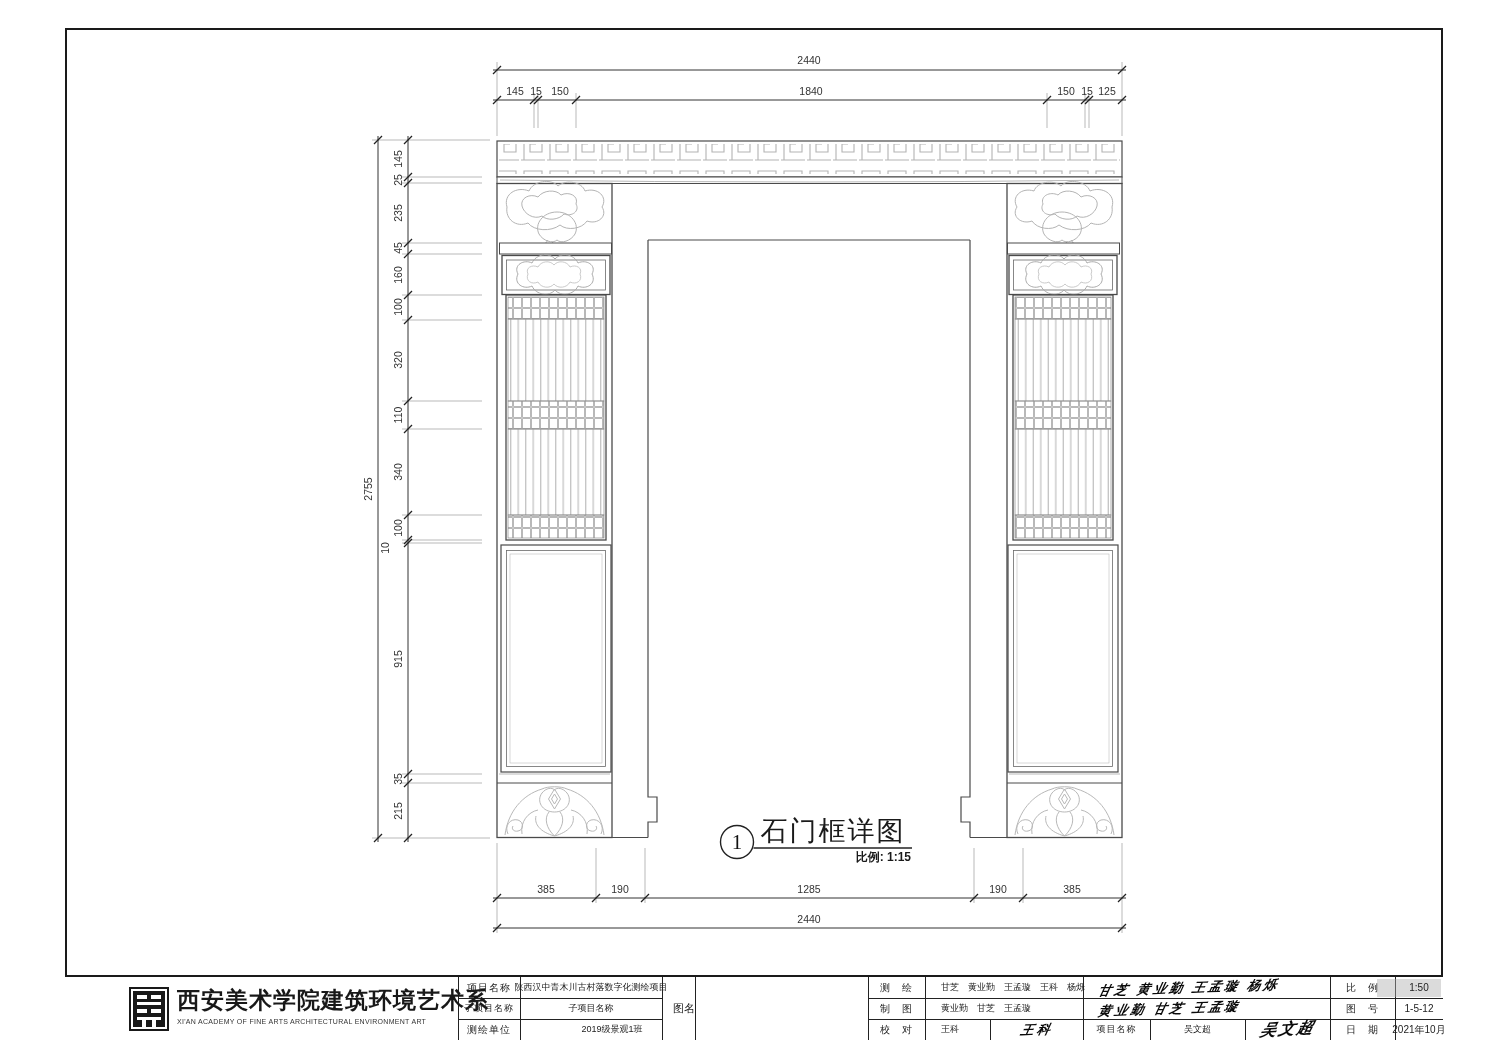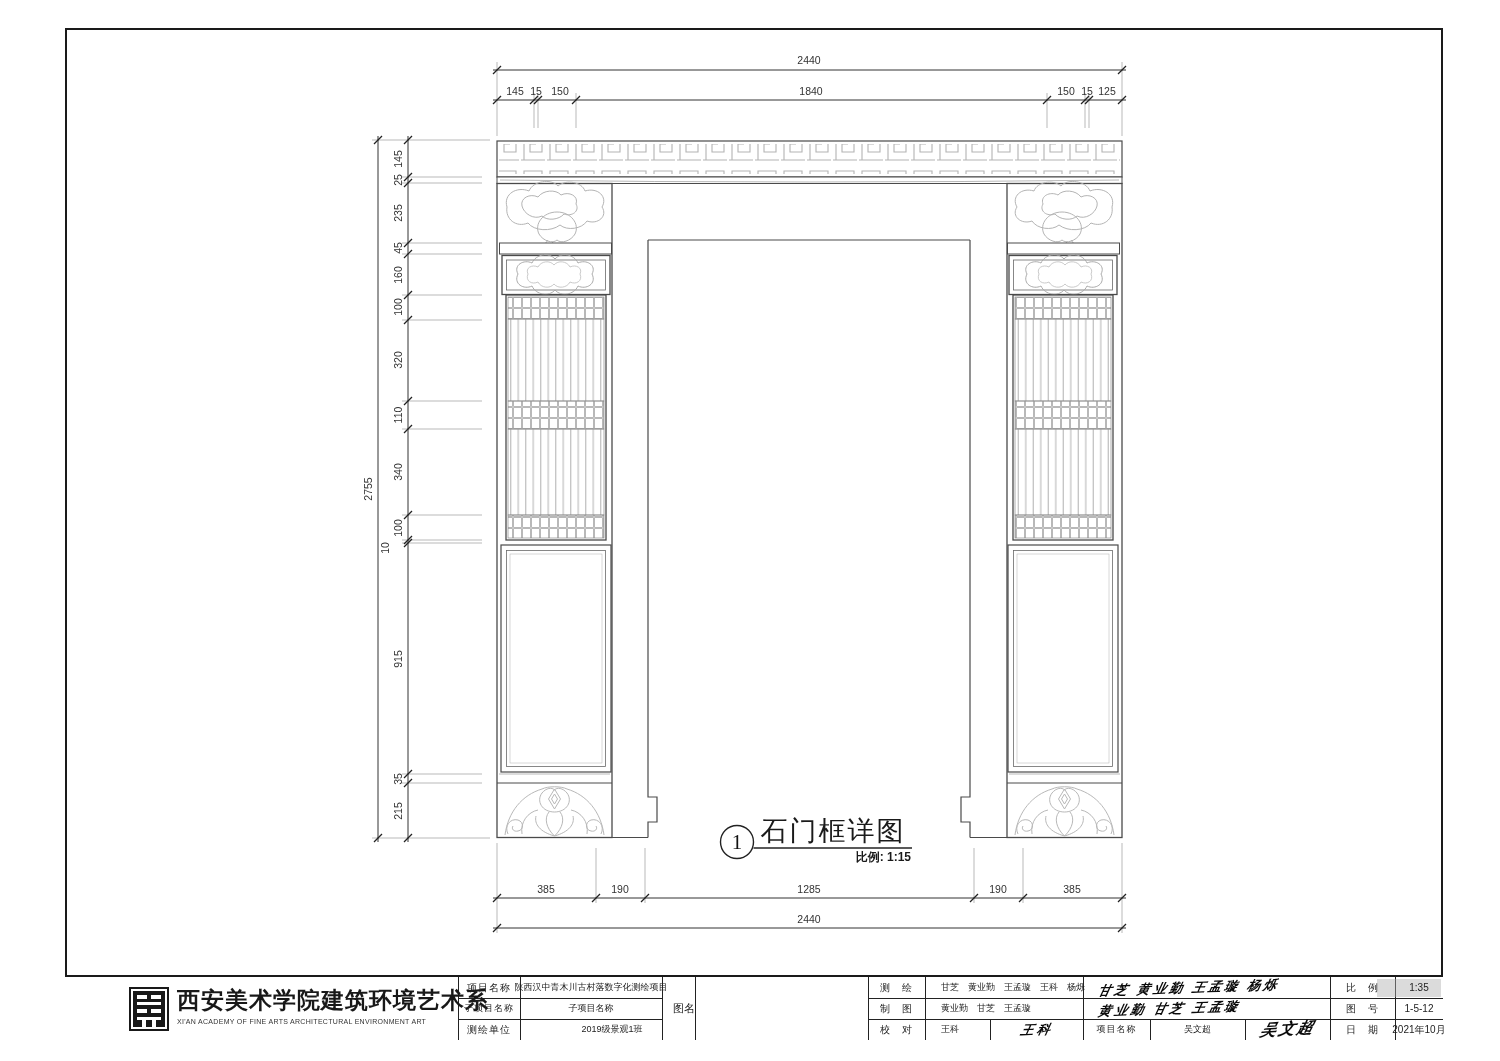--- a/index.html
+++ b/index.html
@@ -298,19 +298,19 @@
     <div class="tb-cell" style="left:925px;top:42px;width:93px;height:21px">
       <span class="sig">王科</span>
     </div>
     <div class="tb-cell small lbl" style="left:1018px;top:42px;width:67px;height:21px">项目名称</div>
     <div class="tb-cell small" style="left:1085px;top:42px;width:95px;height:21px">吴文超</div>
     <div class="tb-cell" style="left:1180px;top:42px;width:85px;height:21px">
       <span class="sig sig-big">吴文超</span>
     </div>
 
     <div class="tb-cell lbl" style="left:1265px;top:0;width:65px;height:21px">比　例</div>
-    <div class="tb-cell" style="left:1330px;top:0;width:48px;height:21px">1:35</div>
+    <div class="tb-cell" style="left:1330px;top:0;width:48px;height:21px">1:50</div>
     <div class="tb-cell lbl" style="left:1265px;top:21px;width:65px;height:21px">图　号</div>
     <div class="tb-cell" style="left:1330px;top:21px;width:48px;height:21px">1-5-12</div>
     <div class="tb-cell lbl" style="left:1265px;top:42px;width:65px;height:21px">日　期</div>
     <div class="tb-cell" style="left:1330px;top:42px;width:48px;height:21px;font-size:10px">2021年10月</div>
   </div>
 </div>
 
 </body></html>

